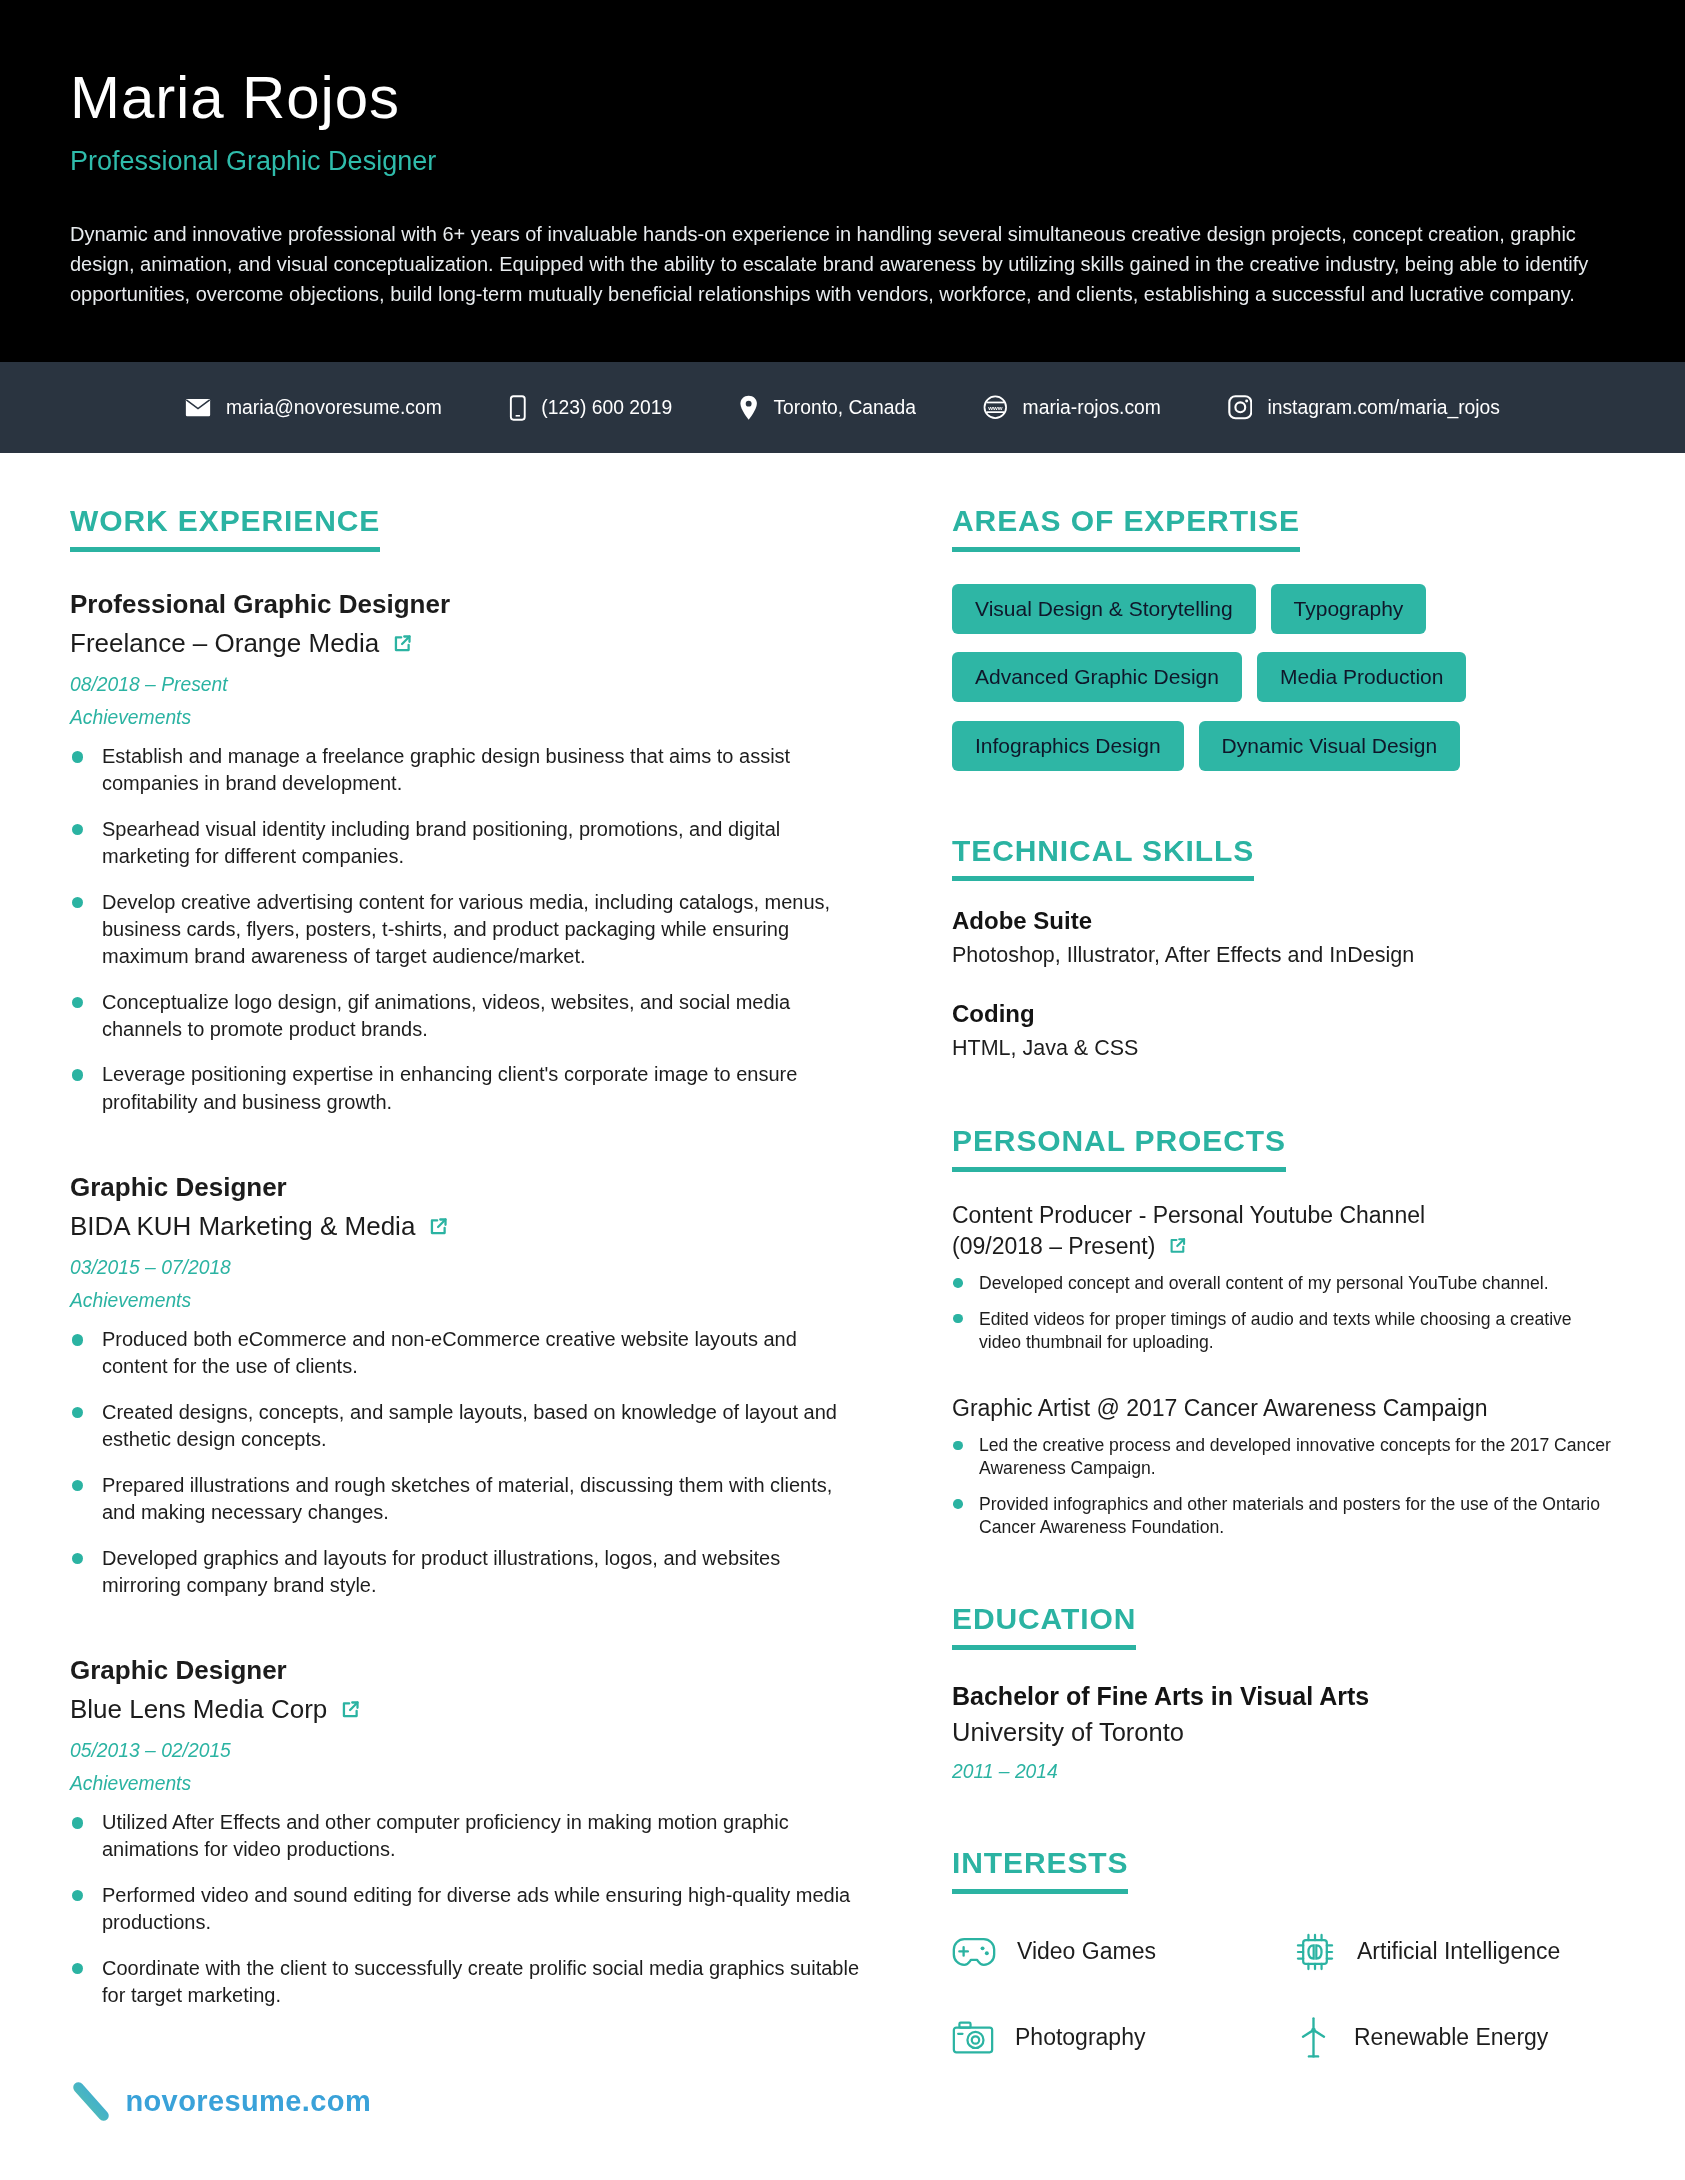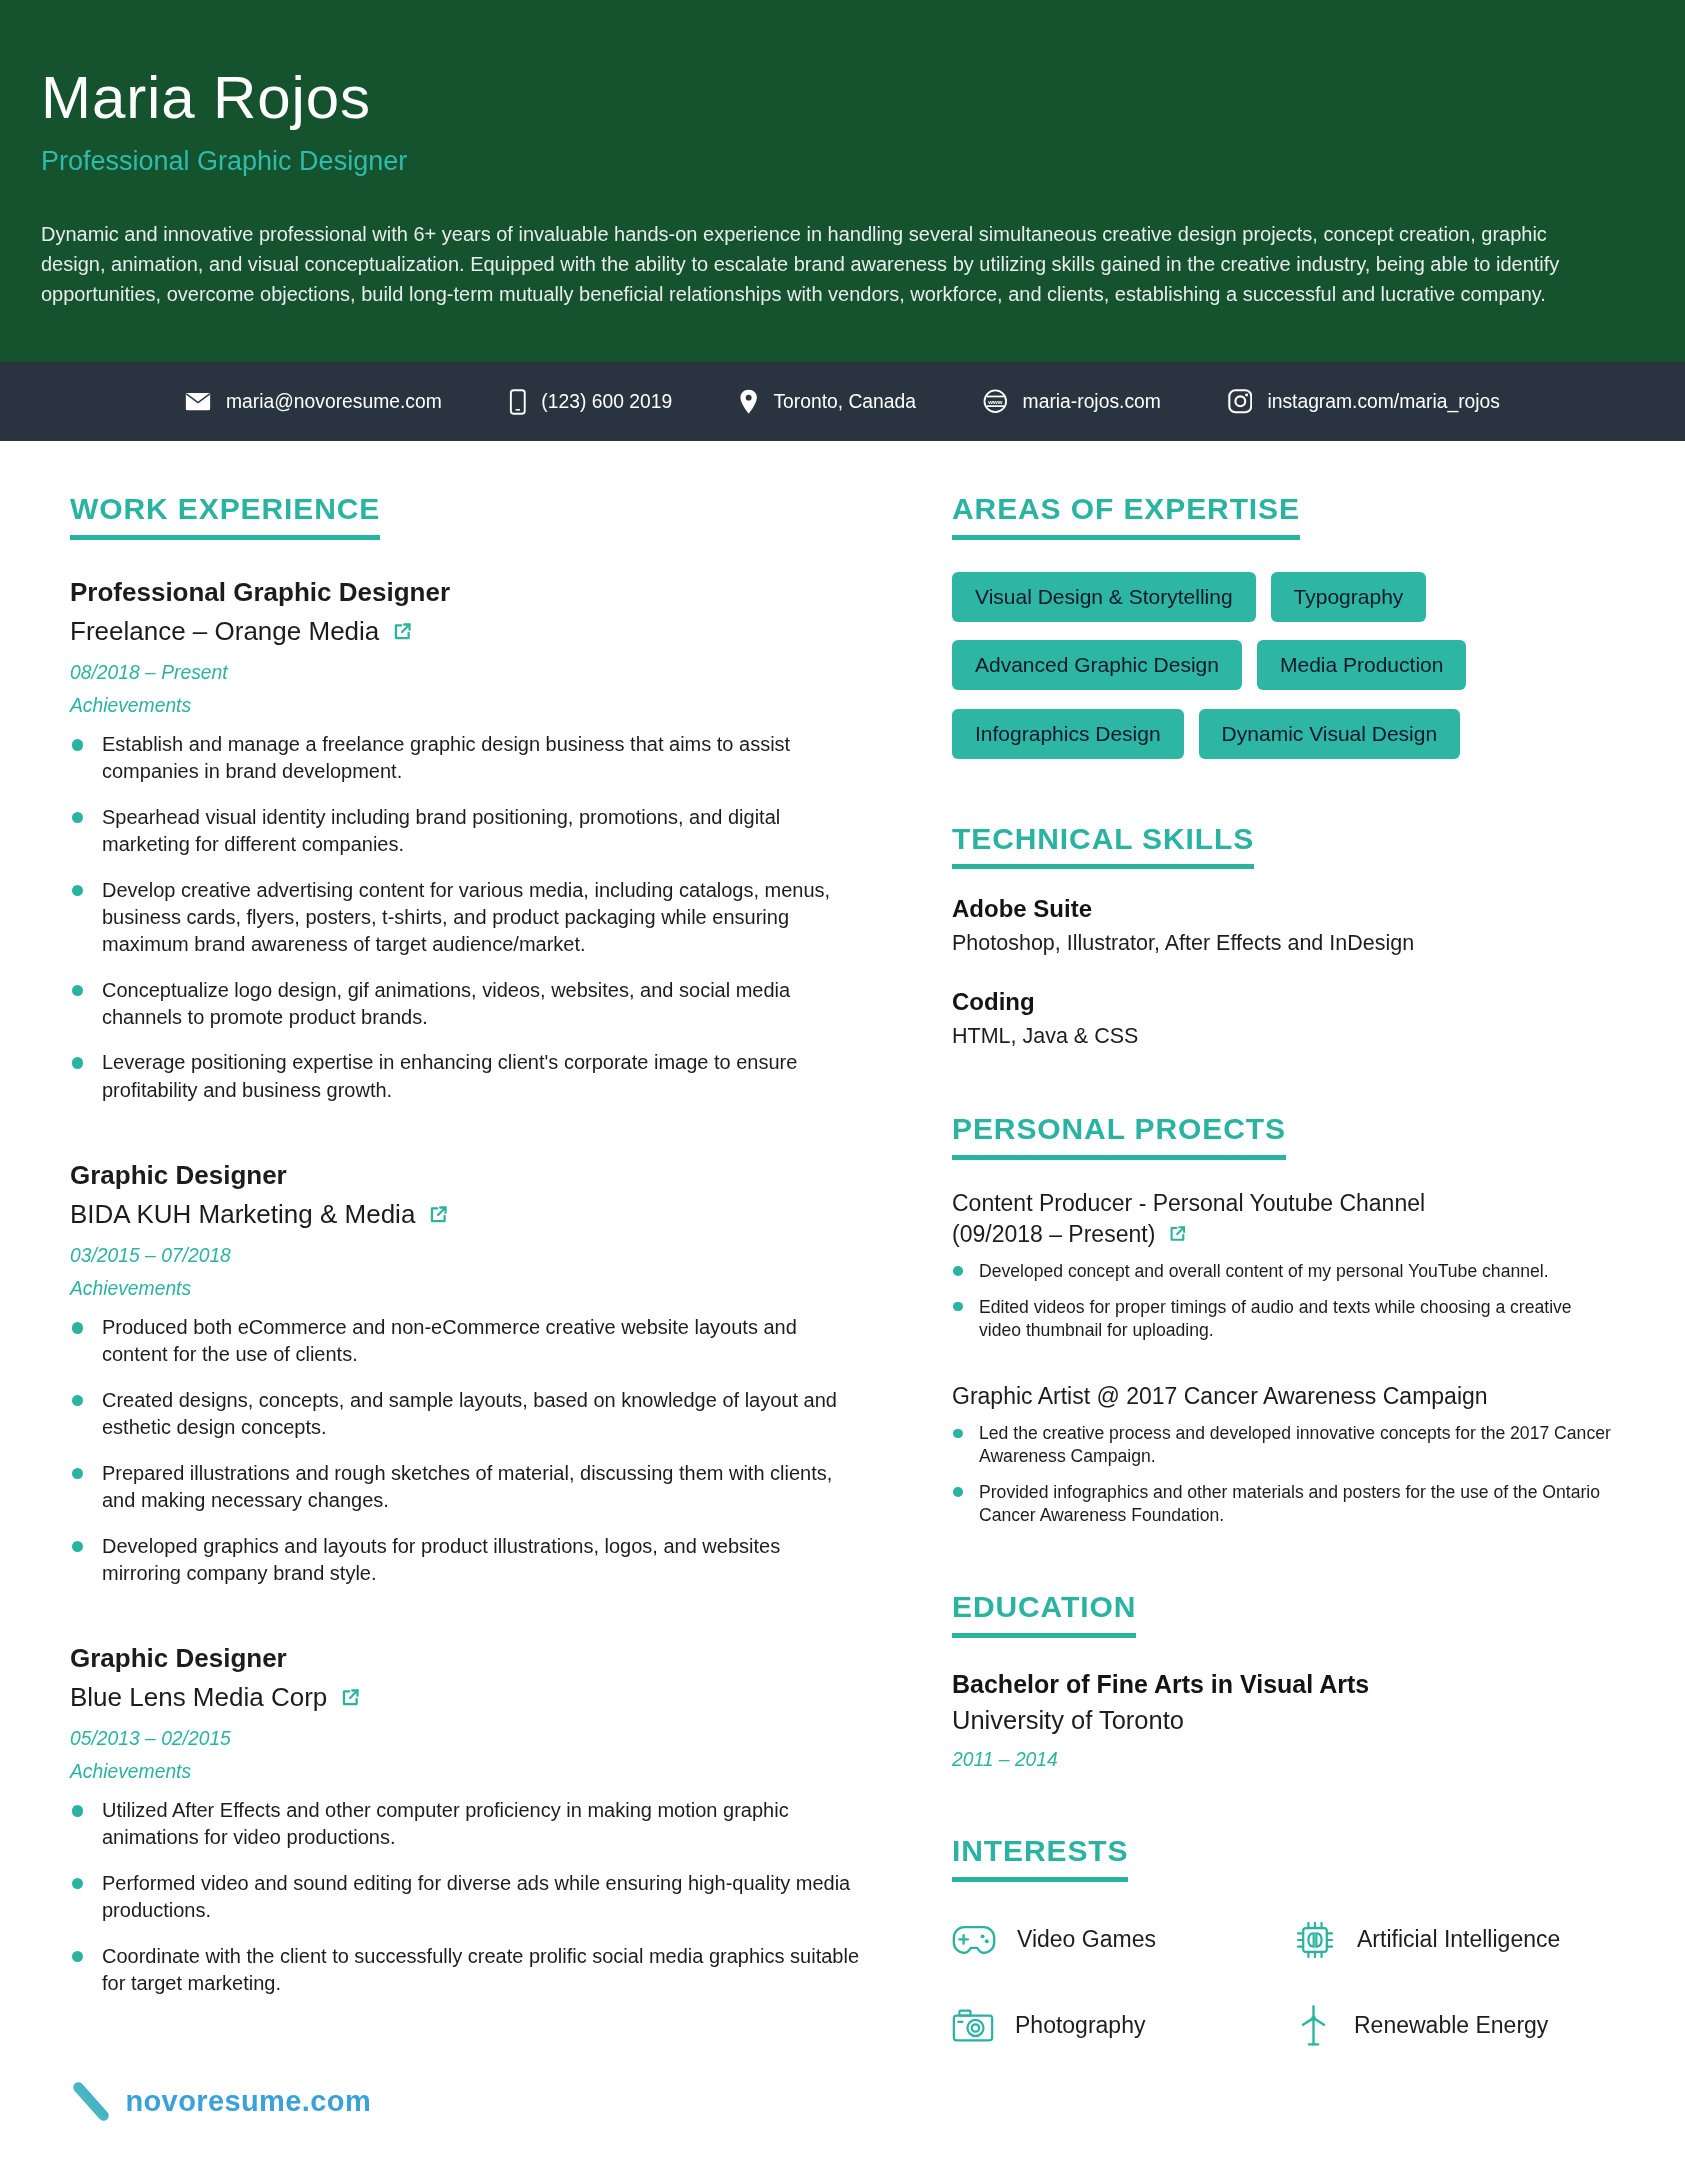--- a/index.html
+++ b/index.html
@@ -3,28 +3,28 @@
 <meta charset="utf-8">
 <style>
   html,body { margin:0; padding:0; background:#ffffff; }
   .page {
     position:relative; width:1685px; height:2180px; margin:0 auto;
     background:#ffffff; overflow:hidden;
     font-family:"Liberation Sans", sans-serif; color:#1d1d1d;
   }
 
   
-  .header { background:#14532d; padding:63px 70px 53px 41px; }
+  .header { background:#000000; padding:63px 70px 53px 70px; }
   .name { font-size:60px; font-weight:400; color:#ffffff; letter-spacing:0.9px; }
   .headline { font-size:27px; color:#2fbcab; margin-top:14px; font-weight:400; }
   .summary { margin-top:42px; font-size:20px; line-height:1.5; color:#e8ecef; max-width:1563px; }
 
   
   .contact-bar {
-    background:#2a3440; height:79px; display:flex; align-items:center;
+    background:#2a3440; height:91px; display:flex; align-items:center;
     justify-content:center; gap:67px; padding:0 35px;
   }
   .contact-item { display:flex; align-items:center; gap:15px; color:#ffffff; font-size:19.3px; cursor:pointer; }
   .contact-item svg { display:block; }
 
   
   .body { display:grid; grid-template-columns:794px 663px; column-gap:88px; padding:51px 70px 0 70px; }
 
   .section-heading {
     display:inline-block; font-size:30px; font-weight:bold; color:#2bb3a2;

